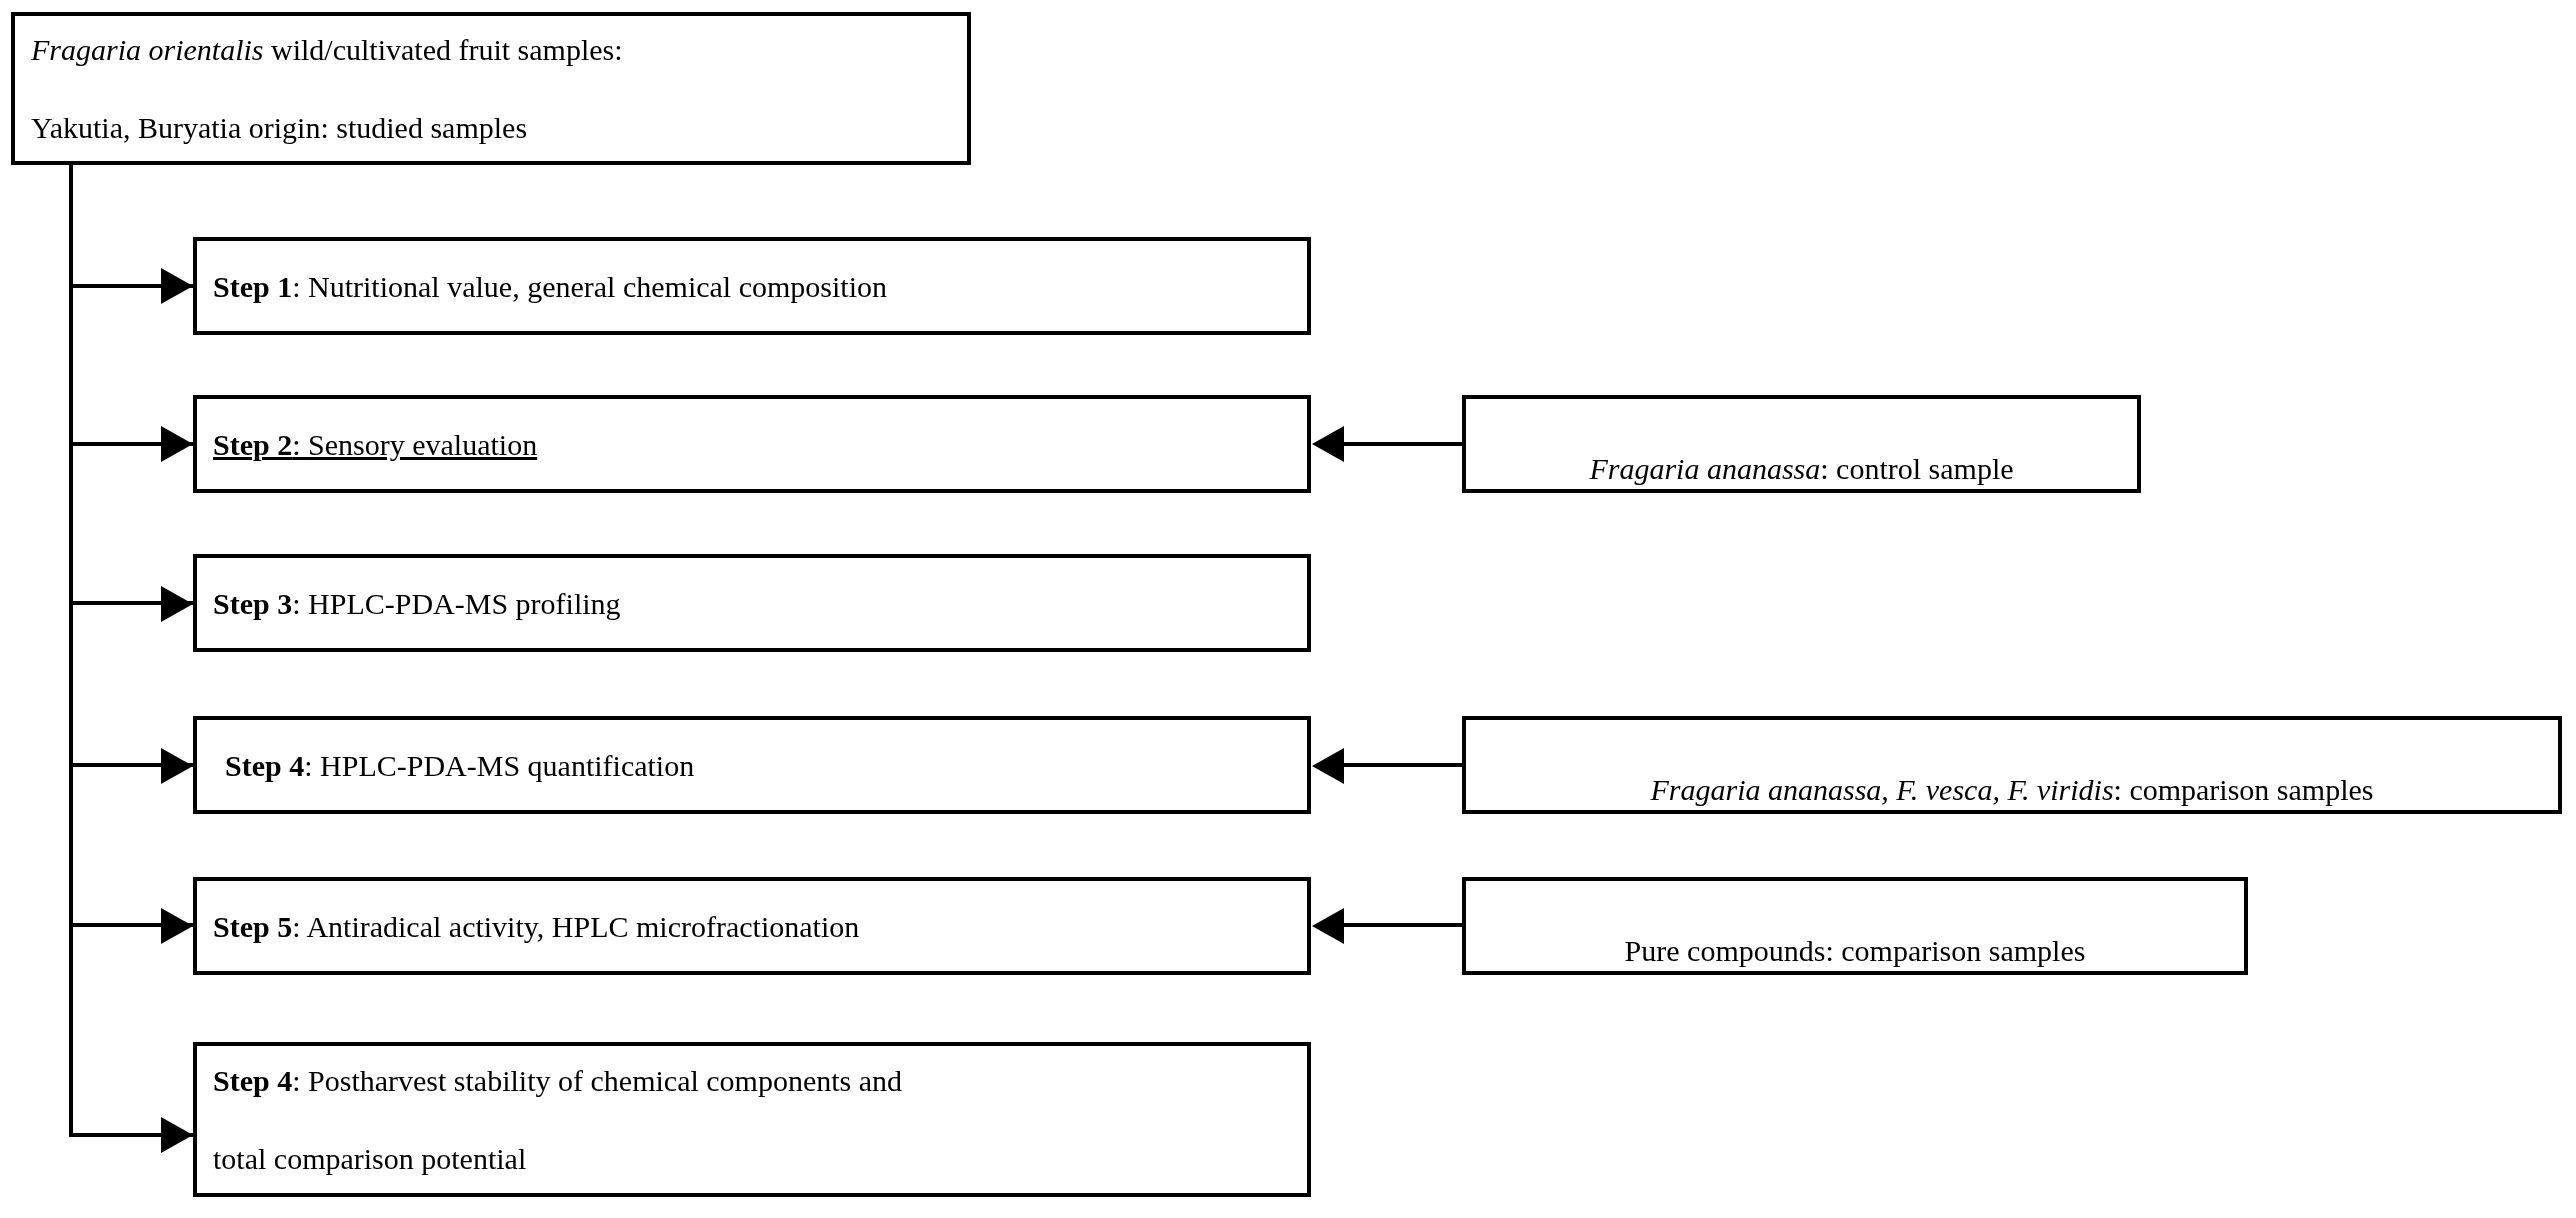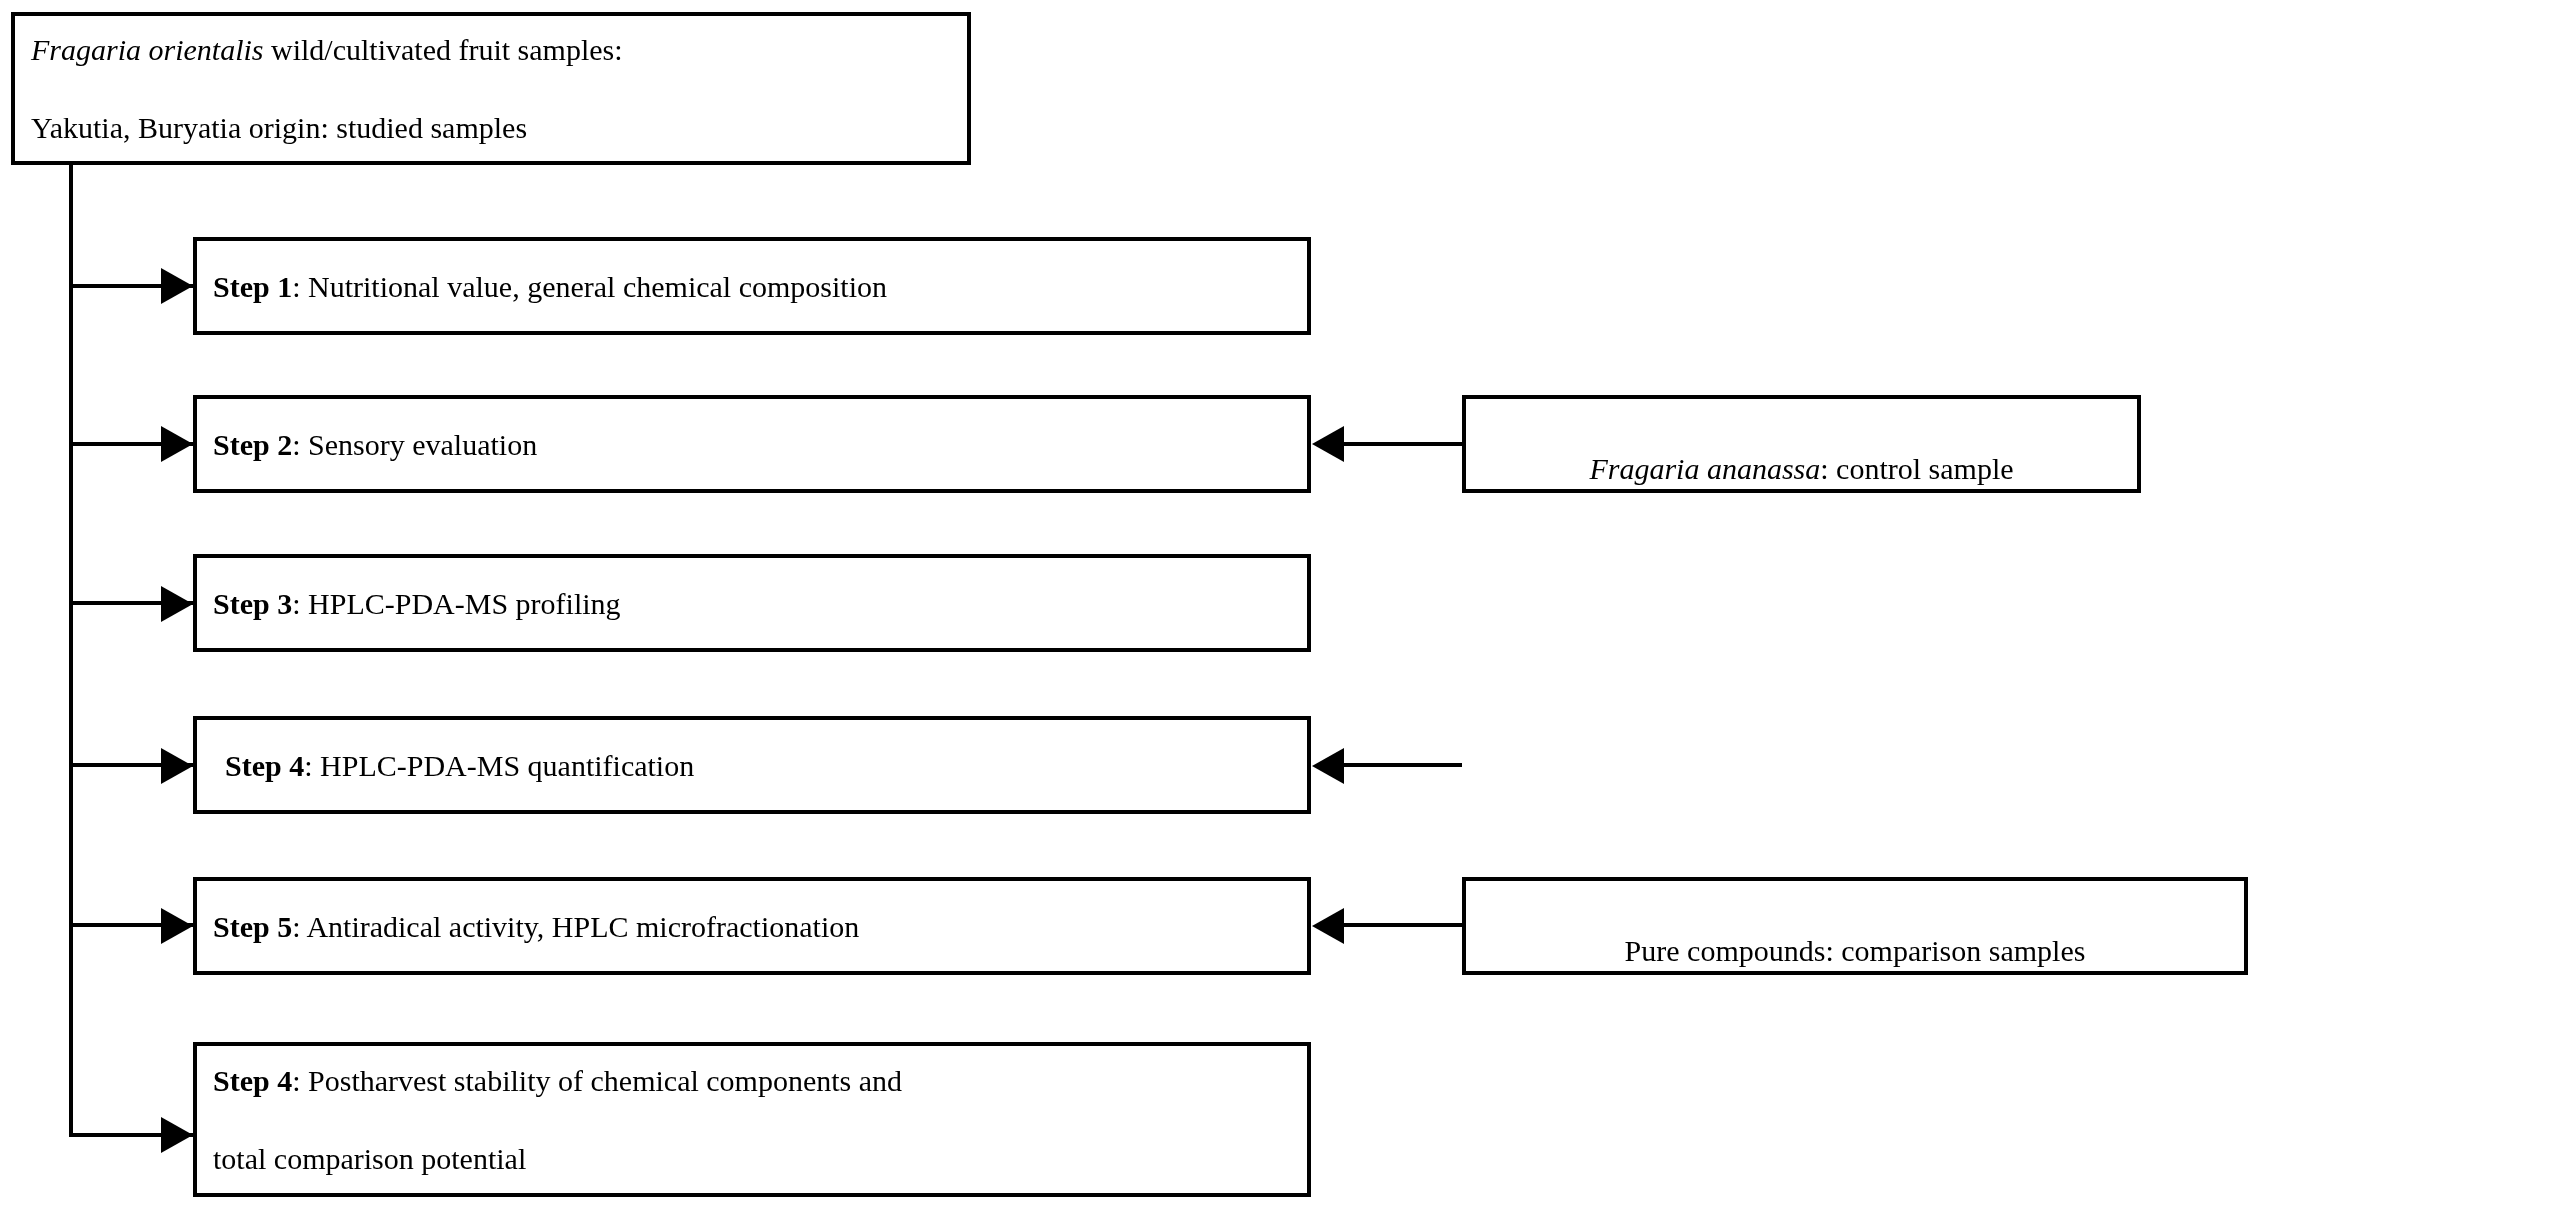--- a/index.html
+++ b/index.html
@@ -90,21 +90,21 @@
   <div class="hline" style="left:71px; top:284px; width:126px;"></div>
   <div class="arrowhead right" style="left:161px; top:268px;"></div>
 
   <div class="box" id="step-1-box" style="left:193px; top:237px; width:1118px; height:98px;">
     <div class="box-text"><strong class="stepno">Step 1</strong><span>: </span><span>Nutritional value, general chemical composition</span></div>
   </div>
 
   <div class="hline" style="left:71px; top:442px; width:126px;"></div>
   <div class="arrowhead right" style="left:161px; top:426px;"></div>
 
-  <div class="box" id="step-2-box" style="left:193px; top:395px; width:1118px; height:98px;">
+  <div class="box" id="step-2-box" style="left:193px; top:395px; width:1118px; height:98px;text-decoration:underline;">
     <div class="box-text"><strong class="stepno">Step 2</strong><span>: </span><span>Sensory evaluation</span></div>
   </div>
 
   <div class="hline" style="left:1344px; top:442px; width:118px;"></div>
   <div class="arrowhead left" style="left:1312px; top:426px;"></div>
 
   <div class="box centered" id="control-sample-box" style="left:1462px; top:395px; width:679px; height:98px;">
     <div class="box-text"><em class="sci">Fragaria ananassa</em><span>: control sample</span></div>
   </div>
 
@@ -118,20 +118,23 @@
   <div class="hline" style="left:71px; top:763px; width:126px;"></div>
   <div class="arrowhead right" style="left:161px; top:748px;"></div>
 
   <div class="box" id="step-4-box" style="left:193px; top:716px; width:1118px; height:98px;padding-left:12px;">
     <div class="box-text"><strong class="stepno">Step 4</strong><span>: </span><span>HPLC-PDA-MS quantification</span></div>
   </div>
 
   <div class="hline" style="left:1344px; top:763px; width:118px;"></div>
   <div class="arrowhead left" style="left:1312px; top:748px;"></div>
 
+  <div class="box centered" id="comparison-samples-box" style="left:1462px; top:716px; width:1100px; height:98px;">
+    <div class="box-text"><em class="sci">Fragaria ananassa, F. vesca, F. viridis</em><span>: comparison samples</span></div>
+  </div>
 
   <div class="hline" style="left:71px; top:923px; width:126px;"></div>
   <div class="arrowhead right" style="left:161px; top:908px;"></div>
 
   <div class="box" id="step-5-box" style="left:193px; top:877px; width:1118px; height:98px;">
     <div class="box-text"><strong class="stepno">Step 5</strong><span>: </span><span>Antiradical activity, HPLC microfractionation</span></div>
   </div>
 
   <div class="hline" style="left:1344px; top:923px; width:118px;"></div>
   <div class="arrowhead left" style="left:1312px; top:908px;"></div>

